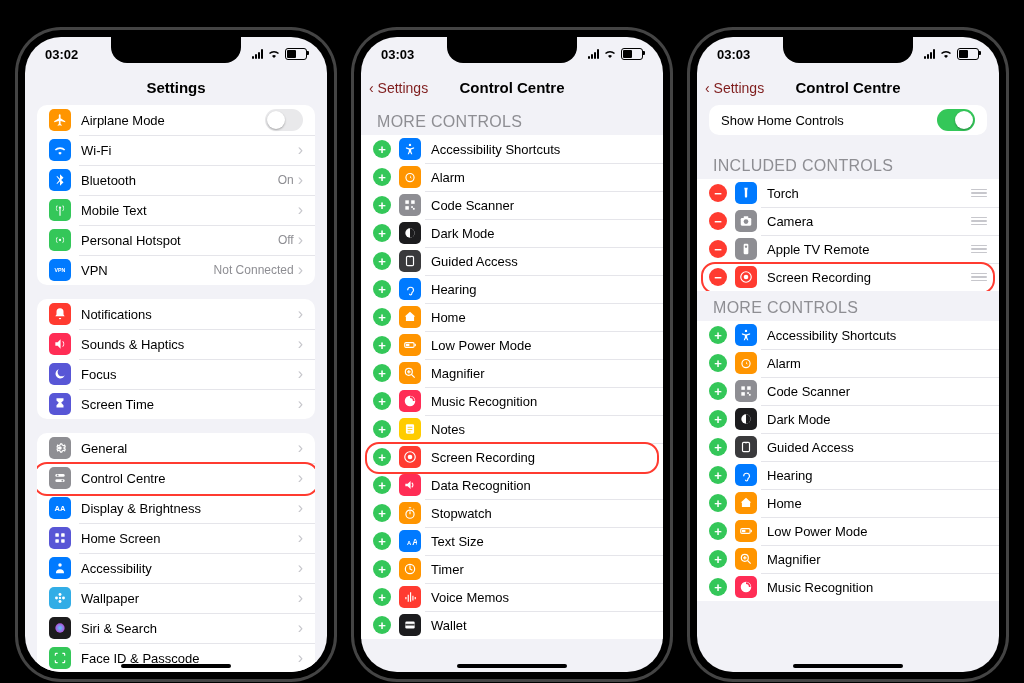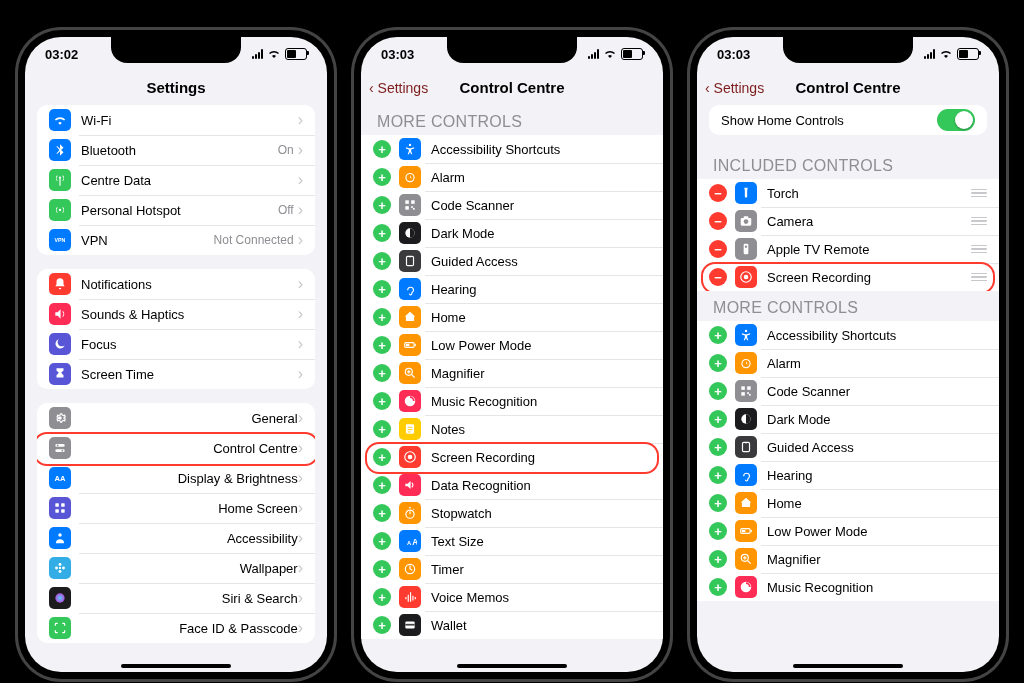--- a/index.html
+++ b/index.html
@@ -68,20 +68,31 @@
             </svg>
           <div class="batt">
               <i></i>
             </div>
         </div>
       </div>
       <div class="header">Settings</div>
       <div class="content">
         <div class="group" id="p1g1">
             <div class="row">
+              <div class="icon bg-orange">
+                <svg viewBox="0 0 24 24" fill="#fff">
+                  <path d="M21 16v-2l-8-5V3.5a1.5 1.5 0 00-3 0V9l-8 5v2l8-2.5V19l-2 1.5V22l3.5-1 3.5 1v-1.5L13 19v-5.5z"></path>
+                </svg>
+              </div>
+              <span class="label">Airplane Mode</span>
+              <div class="toggle">
+                <i></i>
+              </div>
+            </div>
+            <div class="row">
               <div class="icon bg-blue">
                 <svg viewBox="0 0 24 24" fill="#fff">
                   <path d="M12 20l3-3a4 4 0 00-6 0zM5 13a10 10 0 0114 0l2-2a13 13 0 00-18 0z"></path>
                 </svg>
               </div>
               <span class="label">Wi-Fi</span>
               <span class="chev">›</span>
             </div>
             <div class="row">
               <div class="icon bg-blue">
@@ -93,21 +104,21 @@
               <span class="value">On</span>
               <span class="chev">›</span>
             </div>
             <div class="row">
               <div class="icon bg-green">
                 <svg viewBox="0 0 24 24" fill="#fff">
                   <circle cx="12" cy="8" r="2"></circle>
                   <path d="M11 10h2v12h-2z M7 4a7 7 0 000 10l1-1a5.5 5.5 0 010-8zM17 4l-1 1a5.5 5.5 0 010 8l1 1a7 7 0 000-10z"></path>
                 </svg>
               </div>
-              <span class="label">Centre Data</span>
+              <span class="label">Mobile Text</span>
               <span class="chev">›</span>
             </div>
             <div class="row">
               <div class="icon bg-green">
                 <svg viewBox="0 0 24 24" fill="#fff">
                   <circle cx="12" cy="12" r="2"></circle>
                   <path d="M7 7a7 7 0 000 10l1-1a5.6 5.6 0 010-8zM17 7l-1 1a5.6 5.6 0 010 8l1 1a7 7 0 000-10z"></path>
                 </svg>
               </div>
               <span class="label">Personal Hotspot</span>
@@ -157,21 +168,21 @@
             <div class="row">
               <div class="icon bg-indigo">
                 <svg viewBox="0 0 24 24" fill="#fff">
                   <path d="M6 2h12v4l-4 4 4 4v4H6v-4l4-4-4-4z"></path>
                 </svg>
               </div>
               <span class="label">Screen Time</span>
               <span class="chev">›</span>
             </div>
           </div>
-        <div class="group" id="p1g3" style="position:relative;text-align:right;">
+        <div class="group" id="p1g3" style="position:relative;">
             <div class="row">
               <div class="icon bg-gray">
                 <svg viewBox="0 0 24 24" fill="#fff">
                   <circle cx="12" cy="12" r="3"></circle>
                   <path d="M19 13v-2l2-1-1-3-2 1-2-1-1-2h-2l-1 2-2 1-2-1-1 3 2 1v2l-2 1 1 3 2-1 2 1 1 2h2l1-2 2-1 2 1 1-3z" fill="none" stroke="#fff" stroke-width="2"></path>
                 </svg>
               </div>
               <span class="label">General</span>
               <span class="chev">›</span>
             </div>

